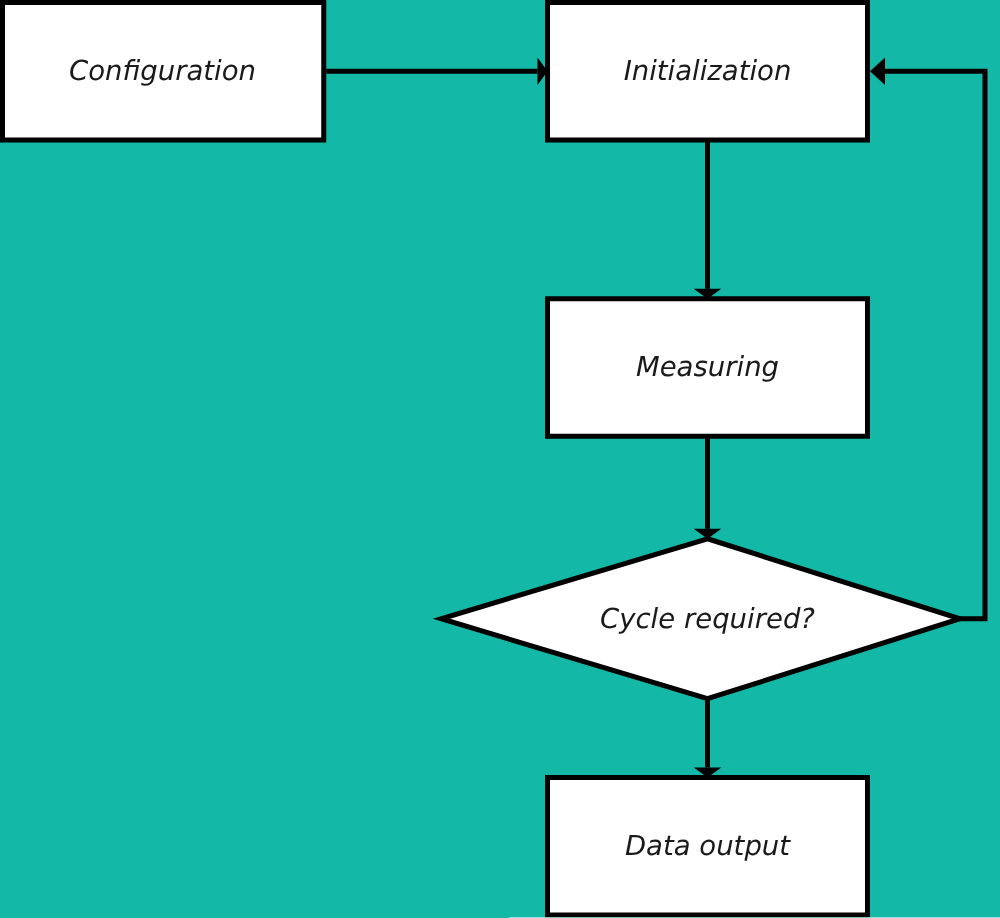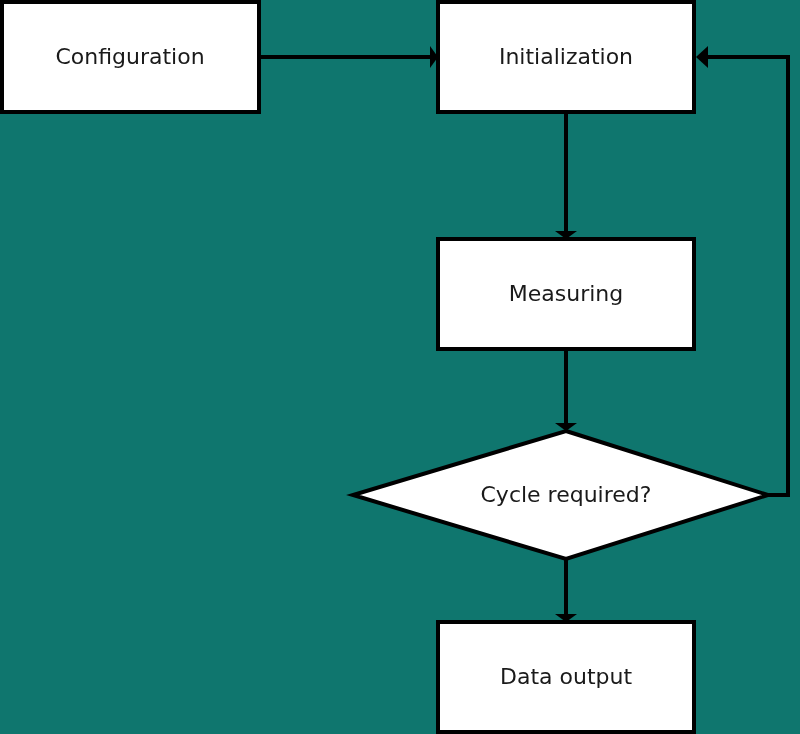--- a/index.html
+++ b/index.html
@@ -8,22 +8,23 @@
     padding: 0;
     background: #ffffff;
   }
   body {
     font-family: "DejaVu Sans", "Liberation Sans", sans-serif;
   }
   #canvas {
     position: relative;
     width: 800px;
     height: 734px;
-    background: #0f766e;
+    background: #14b8a6;
     overflow: hidden;
+    font-style: italic;
   }
   #flow-svg {
     position: absolute;
     top: 0;
     left: 0;
     width: 800px;
     height: 734px;
     display: block;
   }
   .node-shape {

